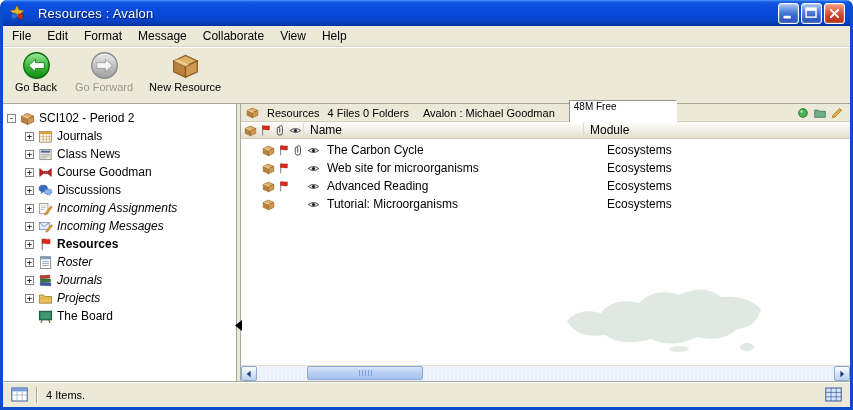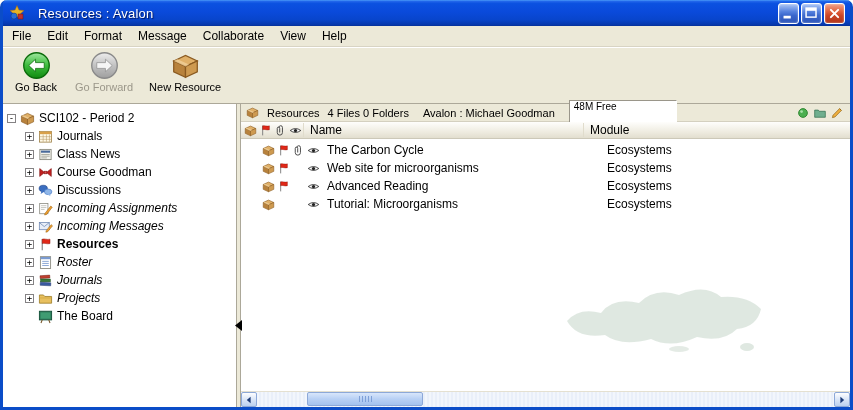--- a/index.html
+++ b/index.html
@@ -522,14 +522,31 @@
         </div>
         <div class="scroll-btn">
             <svg viewBox="0 0 8 8">
               <path d="M2.4 0.8 L6.2 4 L2.4 7.2 Z" fill="#1E3C78"></path>
             </svg>
           </div>
       </div>
     </div>
   </div>
 
+  <div class="statusbar">
+    <span class="icon sb-icon">
+        <svg viewBox="0 0 17 15">
+          <rect x="0.8" y="1" width="15.4" height="13" fill="#FFFFFF" stroke="#3A5A9A" stroke-width="1"></rect>
+          <rect x="0.8" y="1" width="15.4" height="3.4" fill="#7A9AD8"></rect>
+          <path d="M0.8 8 H16.2 M6 4.4 V14 M11.2 4.4 V14" stroke="#9AB0D0" stroke-width="0.8"></path>
+        </svg>
+      </span>
+    <span class="status-sep"></span>
+    <span class="status-text">4 Items.</span>
+    <span class="icon sb-icon status-right">
+        <svg viewBox="0 0 17 15">
+          <rect x="0.8" y="1" width="15.4" height="13" fill="#D8E6FA" stroke="#3A5A9A" stroke-width="1"></rect>
+          <path d="M0.8 5.4 H16.2 M0.8 9.8 H16.2 M6 1 V14 M11.2 1 V14" stroke="#3A5A9A" stroke-width="0.7"></path>
+        </svg>
+      </span>
+  </div>
 
 </div>
 
 </body></html>

